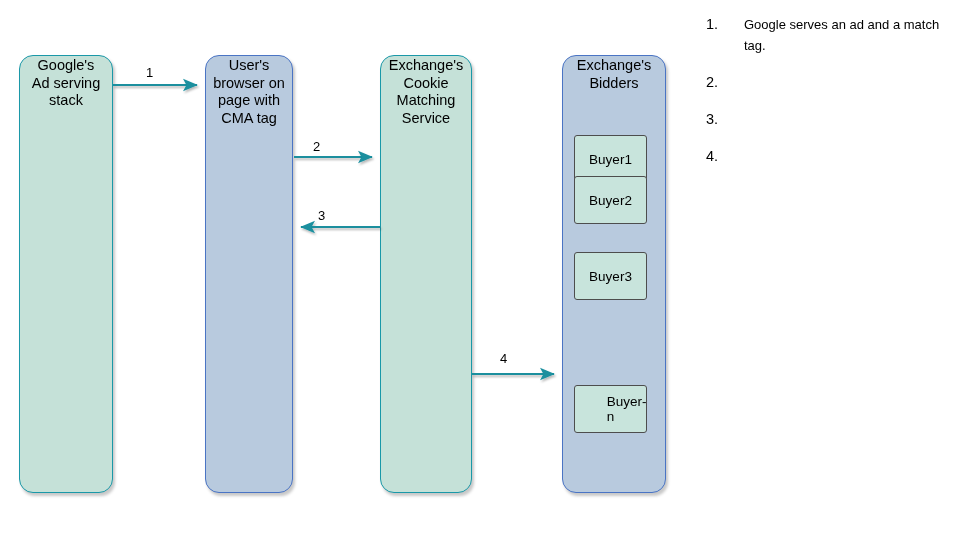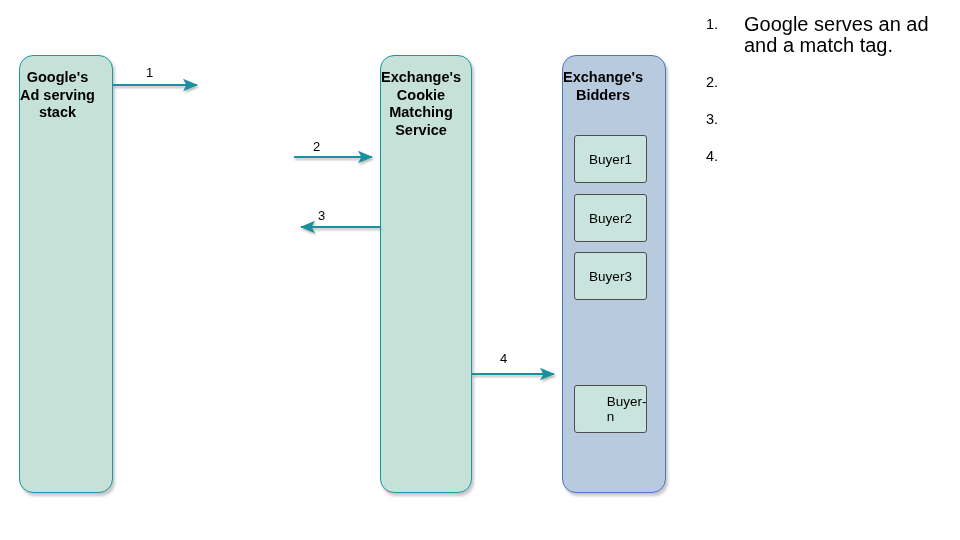--- a/index.html
+++ b/index.html
@@ -22,26 +22,26 @@
     width: 960px;
     height: 540px;
   }
 
   .node-box {
     position: absolute;
     box-sizing: border-box;
     border-radius: 14px;
     display: flex;
     align-items: flex-start;
+    justify-content: center;
     text-align: center;
     font-size: 14.5px;
     line-height: 17.5px;
-    padding-top: 13px;
+    padding-top: 1px;
     box-shadow: 2px 3px 3px rgba(0,0,0,0.22);
-    font-weight: bold;
   }
   .node-green {
     background: #c5e1d8;
     border: 1.3px solid #1a98a8;
   }
   .node-blue {
     background: #b8cade;
     border: 1.3px solid #4a74c4;
   }
 
@@ -89,52 +89,58 @@
     margin-bottom: 16px;
   }
   .step-num {
     width: 38px;
     flex: 0 0 38px;
     font-size: 14.5px;
     line-height: 21px;
   }
   .step-text {
     flex: 1;
-    font-size: 20px;
+    font-size: 13px;
     line-height: 21px;
   }
 </style>
 </head>
 <body>
 
 <div id="diagram-canvas">
 
   <div class="node-box node-green" style="left:19px; top:55px; width:94px; height:438px;">
     <span class="node-label">Google's
 Ad serving
 stack</span>
   </div>
 
+  <div class="node-box node-blue" style="left:205px; top:55px; width:88px; height:438px;">
+    <span class="node-label">User's
+browser on
+page with
+CMA tag</span>
+  </div>
 
   <div class="node-box node-green" style="left:380px; top:55px; width:92px; height:438px;">
     <span class="node-label">Exchange's
 Cookie
 Matching
 Service</span>
   </div>
 
   <div class="node-box node-blue" style="left:562px; top:55px; width:104px; height:438px;">
     <span class="node-label">Exchange's
 Bidders</span>
   </div>
 
   <div class="buyer-box" style="left:574px; top:135px; width:73px; height:48px;">
     <span>Buyer1</span>
   </div>
-  <div class="buyer-box" style="left:574px; top:194px; width:73px; height:48px;">
+  <div class="buyer-box" style="left:574px; top:176px; width:73px; height:48px;">
     <span>Buyer2</span>
   </div>
   <div class="buyer-box" style="left:574px; top:252px; width:73px; height:48px;">
     <span>Buyer3</span>
   </div>
   <div class="buyer-box" style="left:574px; top:385px; width:73px; height:48px;padding-left:32px;">
     <span>Buyer-n</span>
   </div>
 
   <svg class="arrow-svg" viewBox="0 0 960 540" xmlns="http://www.w3.org/2000/svg">

